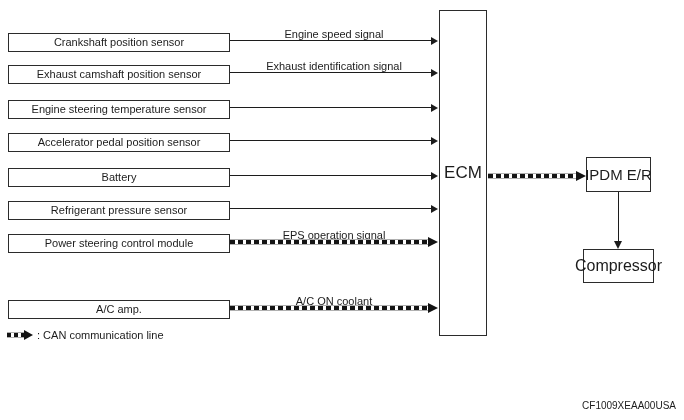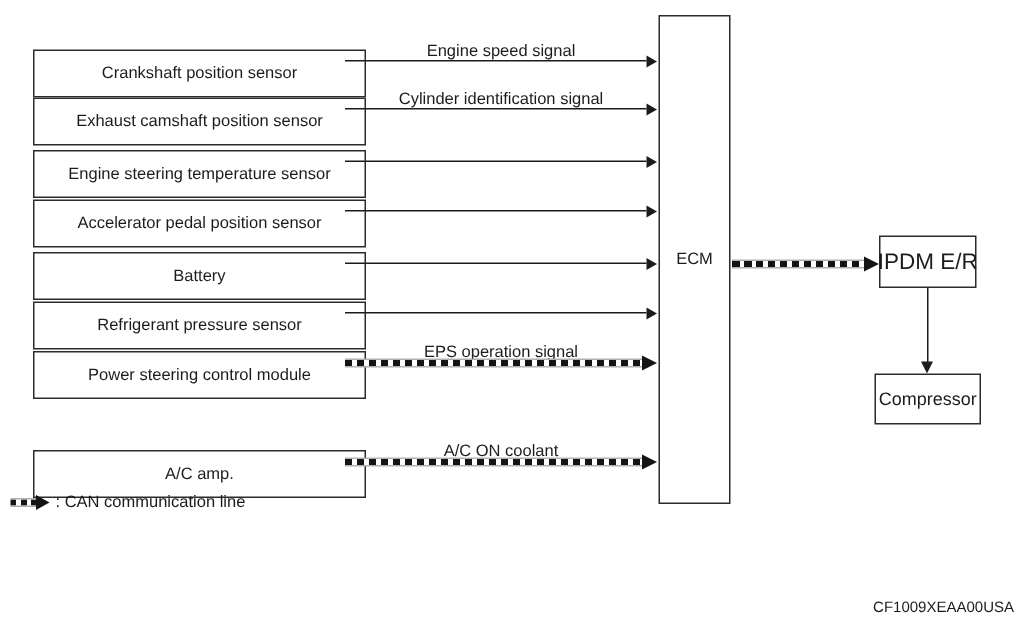--- a/index.html
+++ b/index.html
@@ -8,25 +8,25 @@
     width: 684px;
     height: 420px;
     background: #ffffff;
     font-family: "Liberation Sans", sans-serif;
     color: #1c1c1c;
     overflow: hidden;
   }
   .row { position: absolute; left: 0; width: 684px; height: 16px; }
   .src-box {
     position: absolute; left: 8px; top: 0;
-    width: 222px; height: 32px;
+    width: 222px; height: 19px;
     border: 1px solid #2b2b2b; background: #fff;
     box-sizing: border-box;
     display: flex; align-items: center; justify-content: center;
-    font-size: 11px; line-height: 11px; white-space: nowrap; margin-left: 14px;
+    font-size: 11px; line-height: 11px; white-space: nowrap;
   }
   .sig-label {
     position: absolute; left: 230px; top: -5px; width: 208px;
     text-align: center; font-size: 11px; line-height: 12px; white-space: nowrap;
   }
   .arrow { position: absolute; left: 230px; top: 0; width: 208px; height: 16px; }
   .line-solid { position: absolute; left: 0; top: 7px; width: 201px; height: 1px; background: #1c1c1c; }
   .head-solid {
     position: absolute; left: 201px; top: 4px; width: 0; height: 0;
     border-left: 7px solid #1c1c1c; border-top: 4px solid transparent; border-bottom: 4px solid transparent;
@@ -38,21 +38,21 @@
     background: repeating-linear-gradient(90deg, #141414 0 5px, #ffffff 5px 8px);
   }
   .head-can {
     position: absolute; left: 198px; top: 3px; width: 0; height: 0;
     border-left: 10px solid #141414; border-top: 5px solid transparent; border-bottom: 5px solid transparent;
   }
   .ecm-box {
     position: absolute; left: 439px; top: 10px; width: 48px; height: 326px;
     border: 1px solid #2b2b2b; background: #fff; box-sizing: border-box;
     display: flex; align-items: center; justify-content: center;
-    font-size: 11px;
+    font-size: 17px;
   }
   .relay-label {
     position: absolute; left: 500px; top: 142px;
     font-size: 11px; line-height: 13.5px; white-space: nowrap;
   }
   .relay-label span { display: block; }
   .relay-arrow { position: absolute; left: 488px; top: 168px; width: 99px; height: 16px; }
   .relay-arrow .line-can { width: 89px; }
   .relay-arrow .head-can { left: 88px; }
   .ipdm-box {
@@ -63,21 +63,21 @@
   }
   .varrow-line { position: absolute; left: 618px; top: 192px; width: 1px; height: 50px; background: #1c1c1c; }
   .varrow-head {
     position: absolute; left: 614px; top: 241px; width: 0; height: 0;
     border-top: 8px solid #1c1c1c; border-left: 4.5px solid transparent; border-right: 4.5px solid transparent;
   }
   .compressor-box {
     position: absolute; left: 583px; top: 249px; width: 71px; height: 34px;
     border: 1px solid #2b2b2b; background: #fff; box-sizing: border-box;
     display: flex; align-items: center; justify-content: center;
-    font-size: 12px; white-space: nowrap;
+    font-size: 16px; white-space: nowrap;
   }
   .legend-line {
     position: absolute; left: 7px; top: 332px; width: 17px; height: 6px;
     box-sizing: border-box;
     border-top: 1px solid #b0b0b0; border-bottom: 1px solid #b0b0b0;
     background: repeating-linear-gradient(90deg, #141414 0 4px, #ffffff 4px 7px);
   }
   .legend-head {
     position: absolute; left: 24px; top: 330px; width: 0; height: 0;
     border-left: 9px solid #141414; border-top: 5px solid transparent; border-bottom: 5px solid transparent;
@@ -104,21 +104,21 @@
     <div class="arrow">
       <div class="line-solid"></div>
       <div class="head-solid"></div>
     </div>
   </div>
 
   <div class="row" style="top:65px">
     <div class="src-box">
       <span>Exhaust camshaft position sensor</span>
     </div>
-    <div class="sig-label">Cylinder identification signal</div>
+    <div class="sig-label">Exhaust identification signal</div>
     <div class="arrow">
       <div class="line-solid"></div>
       <div class="head-solid"></div>
     </div>
   </div>
 
   <div class="row" style="top:100px">
     <div class="src-box">
       <span>Engine steering temperature sensor</span>
     </div>

